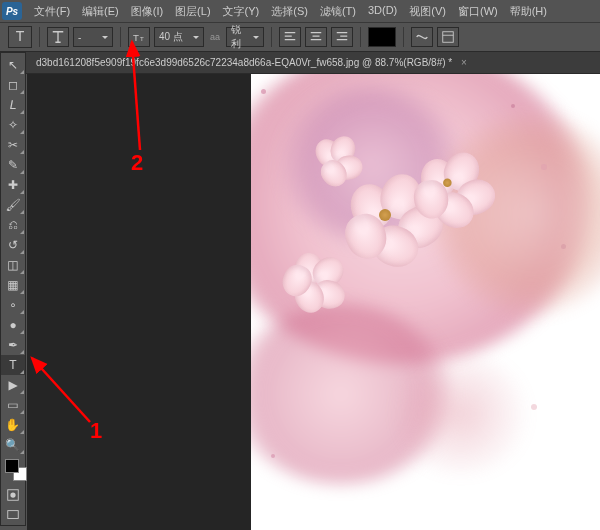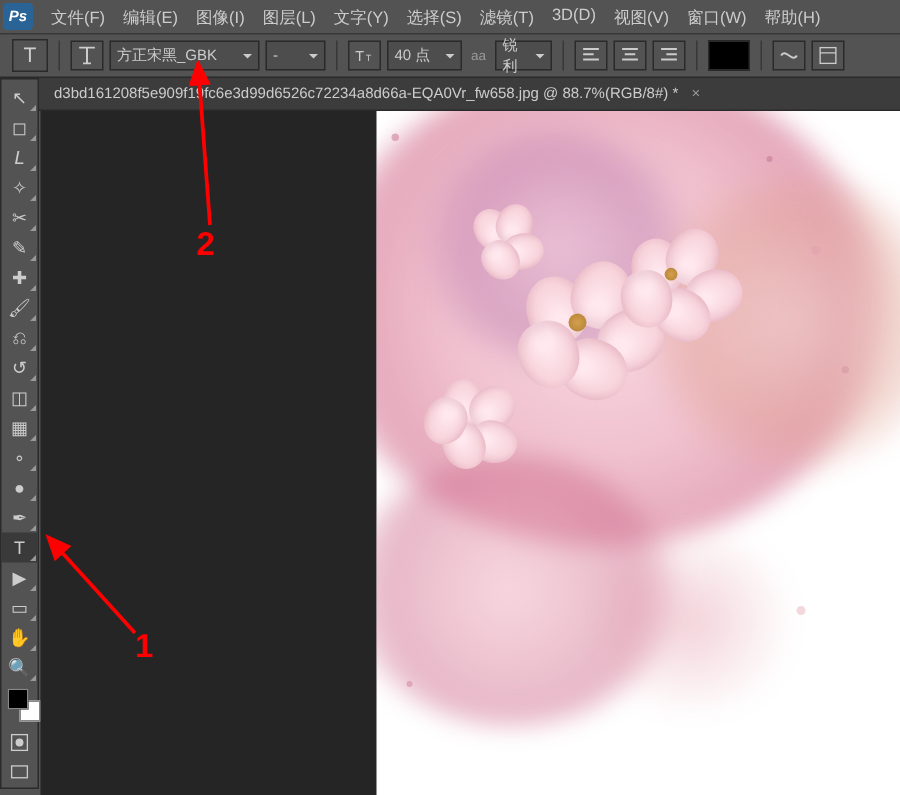--- a/index.html
+++ b/index.html
@@ -62,23 +62,20 @@
 <div class="optbar">
   <div class="tool-ind">
       <span>T</span>
     </div>
   <div class="sep"></div>
   <div class="btn">
     <svg class="icon-svg" viewBox="0 0 16 16">
         <path d="M2 2h12M8 2v12M5 14h6" stroke="#ccc" stroke-width="1.5" fill="none"></path>
       </svg>
   </div>
-  <div class="dd font-dd">
-      <span>方正宋黑_GBK</span>
-    </div>
   <div class="dd style-dd">
       <span>-</span>
     </div>
   <div class="sep"></div>
   <div class="btn">
     <svg class="icon-svg" viewBox="0 0 16 16">
         <text x="1" y="12" font-size="11" fill="#ccc" font-family="serif">T</text>
         <text x="9" y="12" font-size="7" fill="#ccc" font-family="serif">T</text>
       </svg>
   </div>

